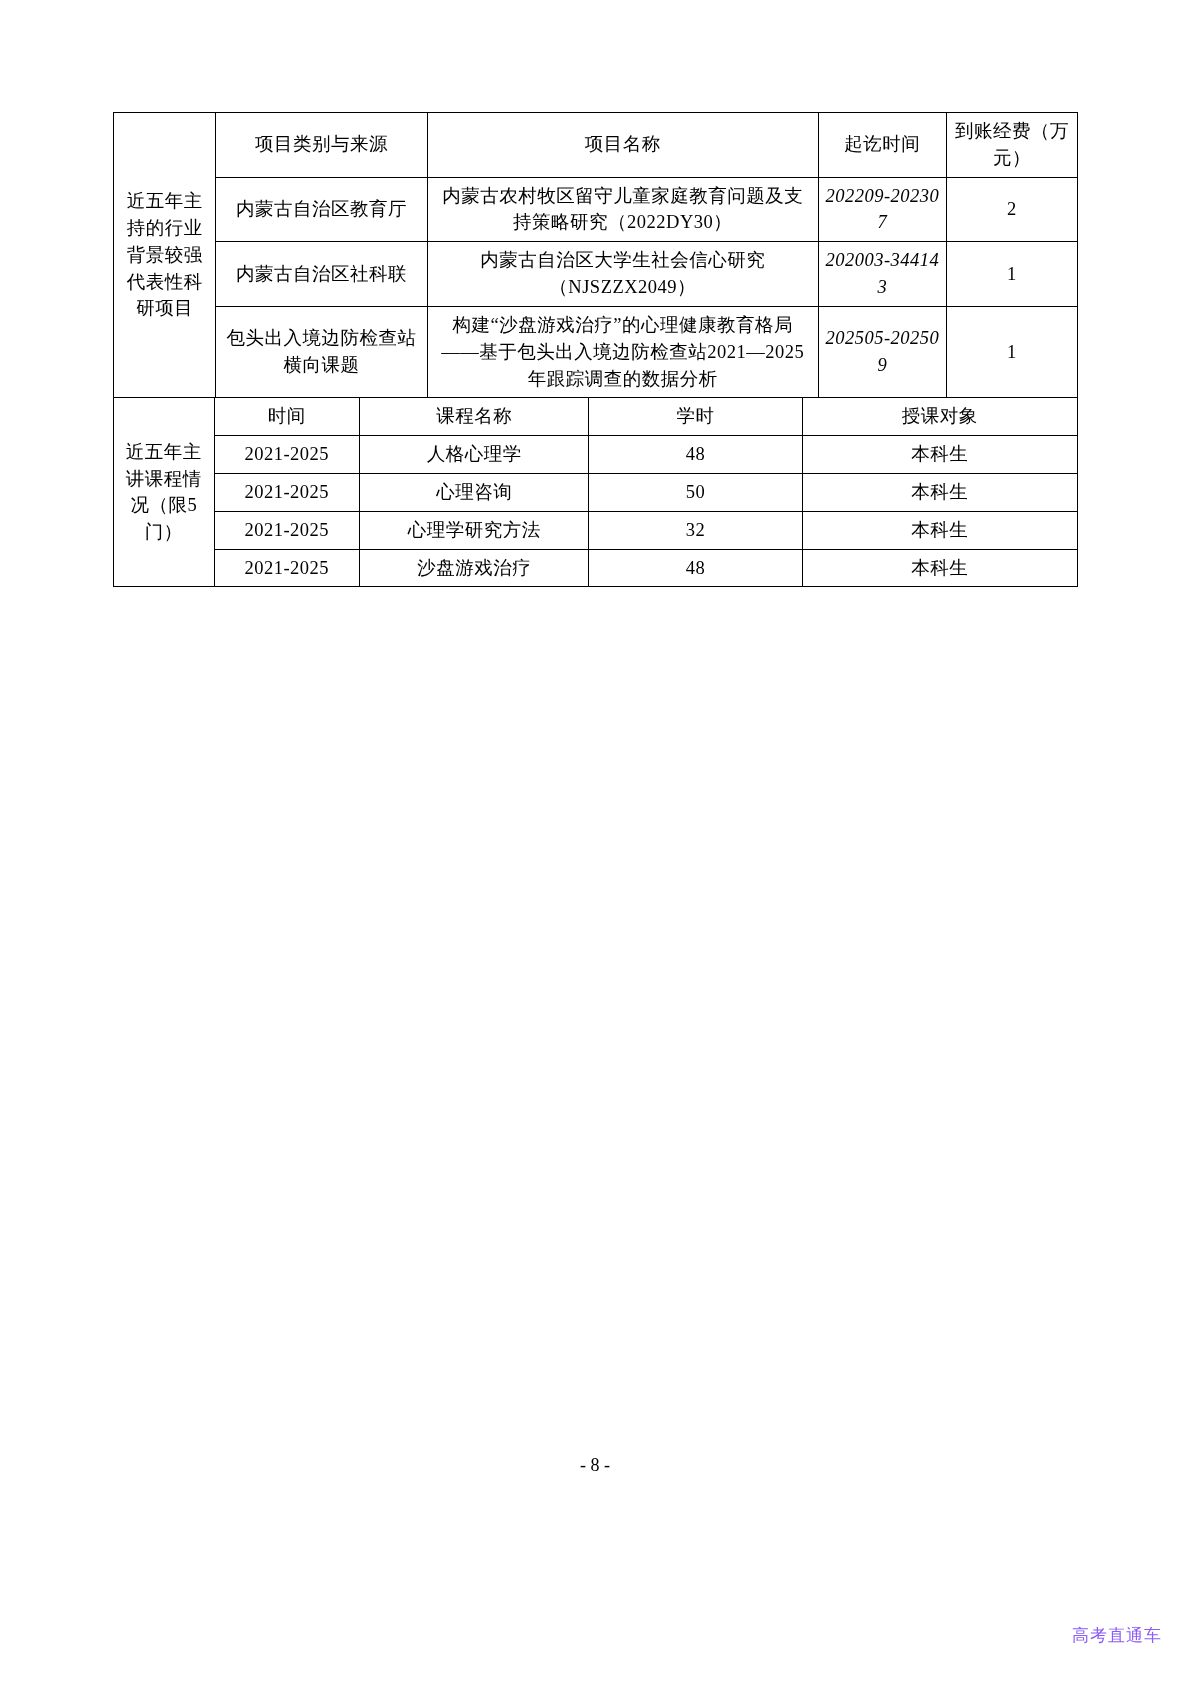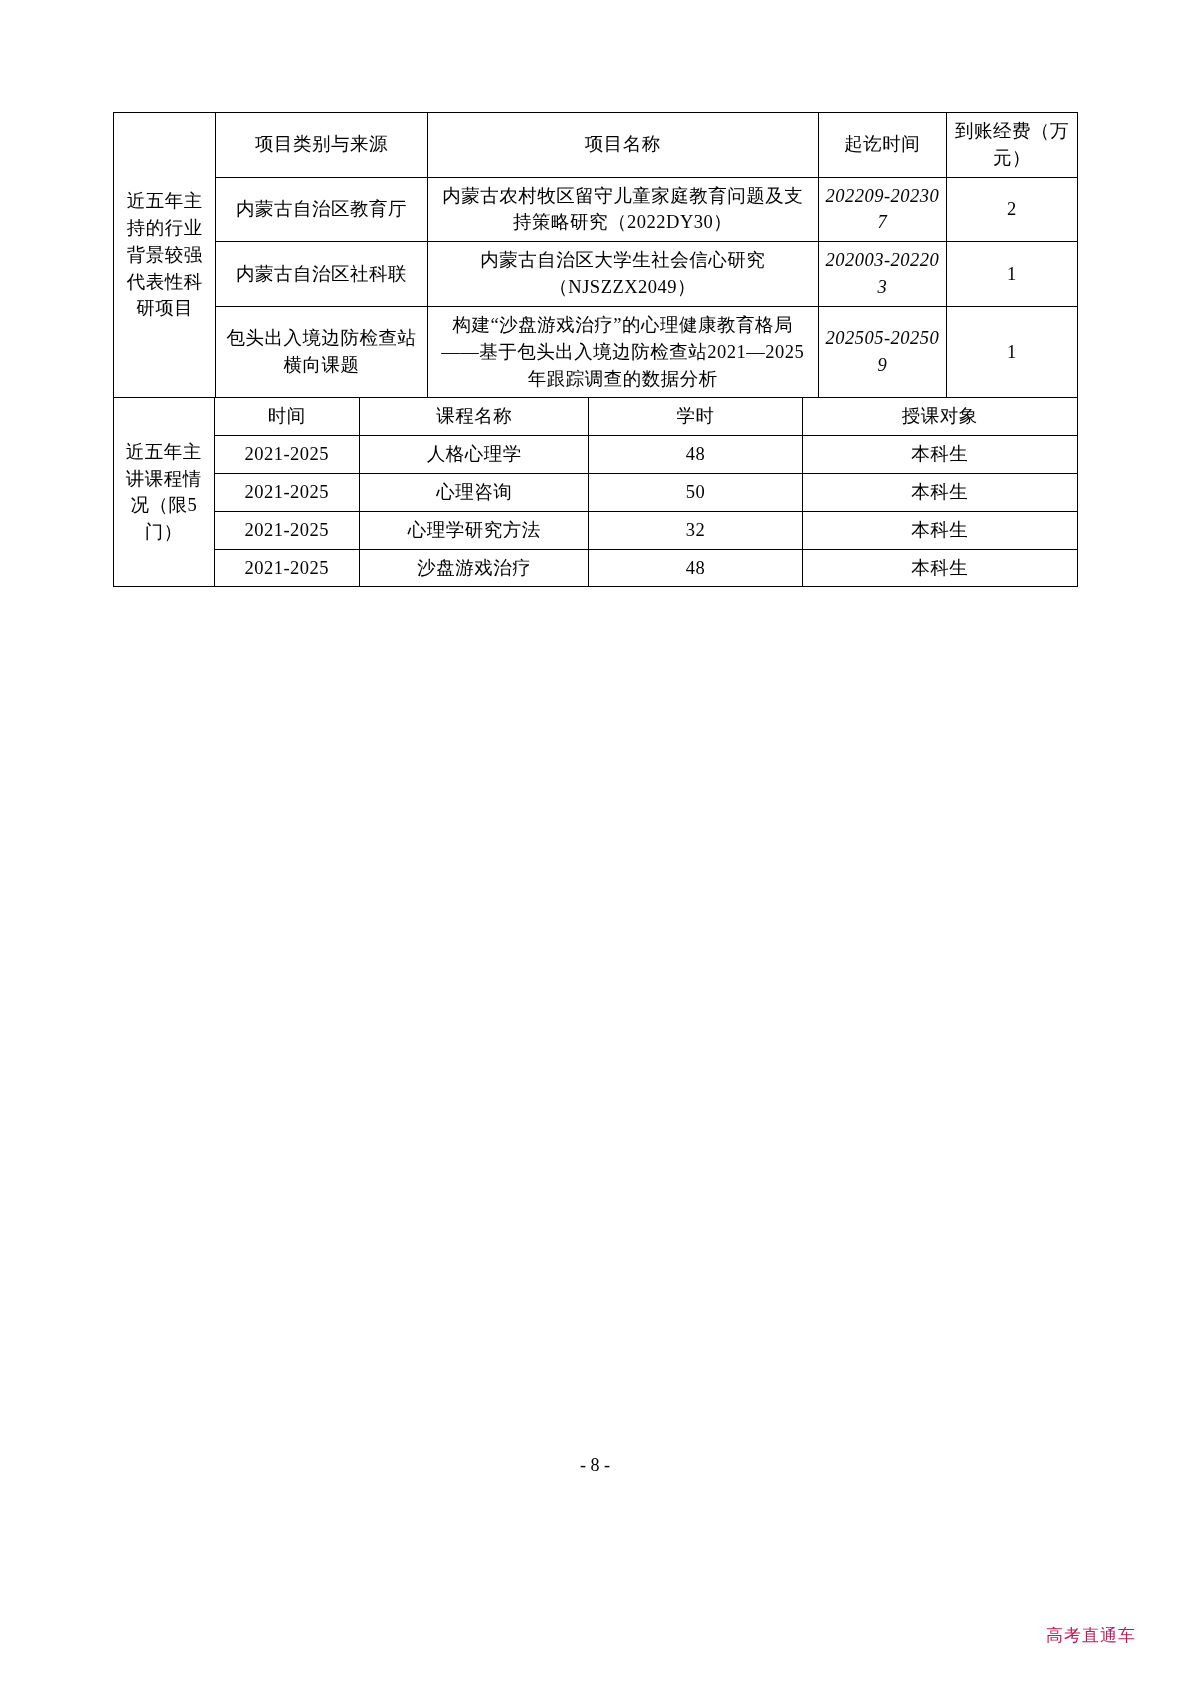--- a/index.html
+++ b/index.html
@@ -66,24 +66,24 @@
     position: absolute;
     left: 0;
     top: 1455px;
     width: 1190px;
     text-align: center;
     font-size: 18px;
     font-family: "Liberation Serif", "DejaVu Serif", serif;
   }
   .watermark {
     position: absolute;
-    right: 54px;
+    right: 28px;
     bottom: 36px;
     font-size: 17px;
-    color: #be185d;
+    color: #8b5cf6;
     font-family: "Liberation Sans", sans-serif;
     letter-spacing: 1px;
   }
 </style>
 </head>
 <body>
 
 <div class="page">
 
   <div class="doc-table-wrap">
@@ -106,21 +106,21 @@
         </tr>
         <tr>
           <td>内蒙古自治区教育厅</td>
           <td>内蒙古农村牧区留守儿童家庭教育问题及支持策略研究（2022DY30）</td>
           <td class="nowrapish tight">202209-202307</td>
           <td>2</td>
         </tr>
         <tr>
           <td>内蒙古自治区社科联</td>
           <td>内蒙古自治区大学生社会信心研究（NJSZZX2049）</td>
-          <td class="nowrapish tight">202003-202203</td>
+          <td class="nowrapish tight">202003-344143</td>
           <td>1</td>
         </tr>
         <tr>
           <td>包头出入境边防检查站横向课题</td>
           <td>构建“沙盘游戏治疗”的心理健康教育格局——基于包头出入境边防检查站2021—2025年跟踪调查的数据分析</td>
           <td class="nowrapish tight">202505-202509</td>
           <td>1</td>
         </tr>
       </tbody>
     </table>

